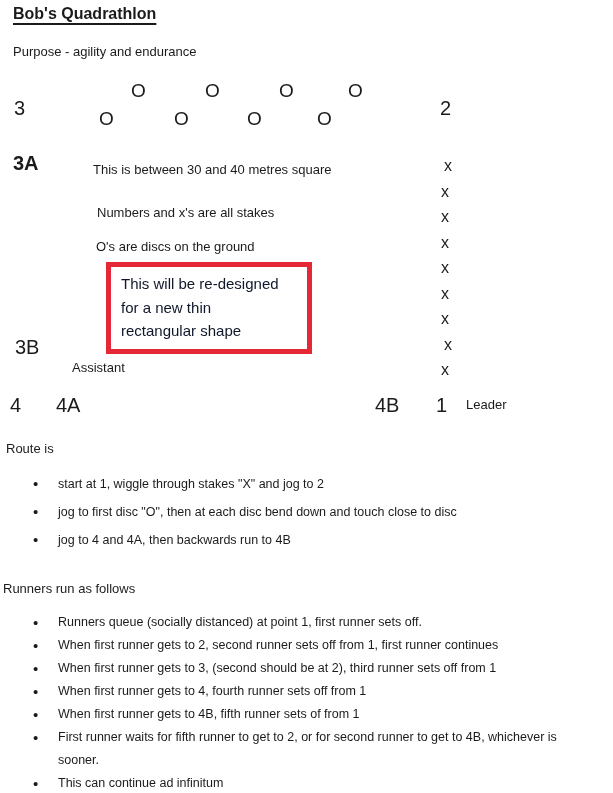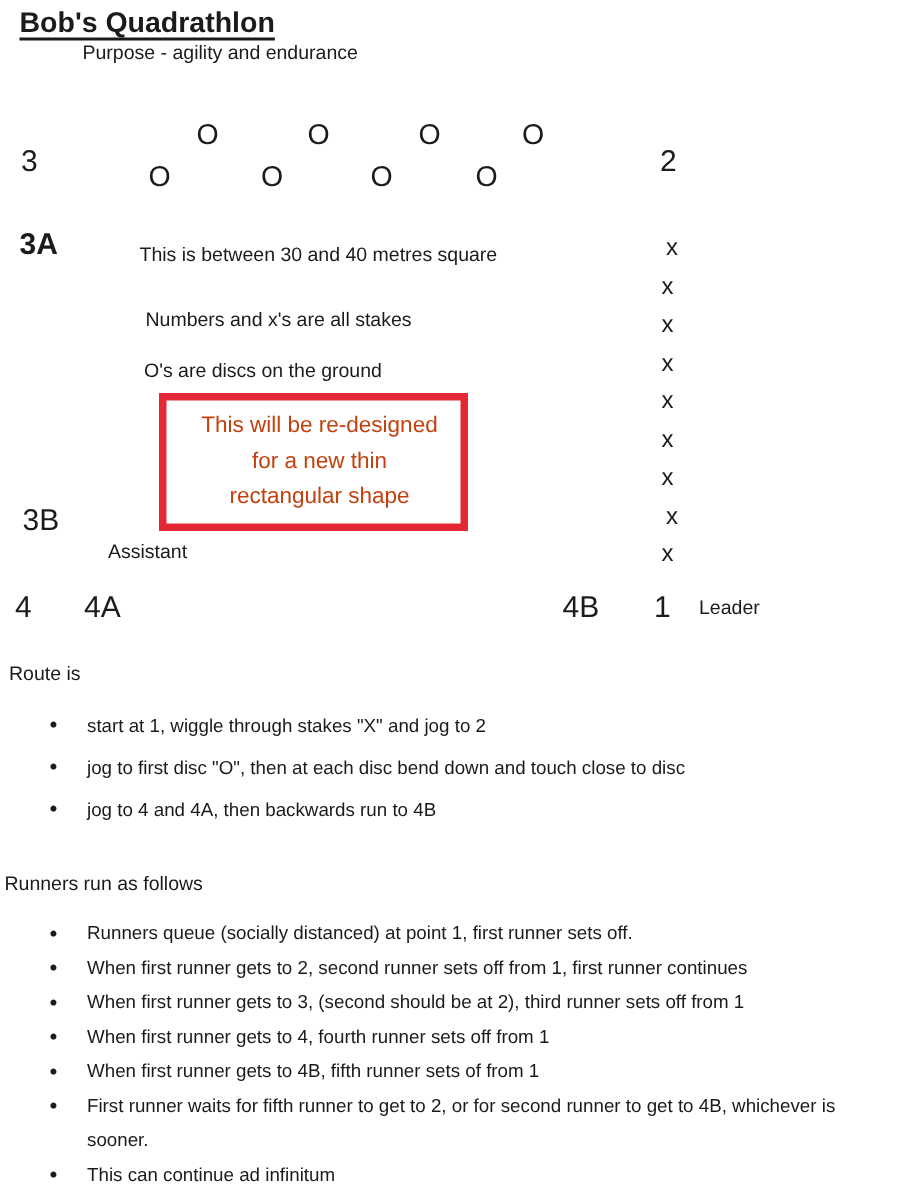--- a/index.html
+++ b/index.html
@@ -6,21 +6,21 @@
   .page{
     position:relative;
     width:613px;height:793px;
     background:#ffffff;
     font-family:"Liberation Sans", sans-serif;
     color:#1b1b1b;
     overflow:hidden;
   }
   .abs{position:absolute;line-height:1;white-space:nowrap;}
   .title{
-    font-size:19px;font-weight:bold;
+    font-size:16px;font-weight:bold;
     text-decoration:underline;
     text-decoration-thickness:2px;
     text-underline-offset:4px;
   }
   .body-txt{font-size:13px;}
   .marker{position:absolute;line-height:1;font-size:20px;white-space:nowrap;}
   .disc{position:absolute;line-height:1;font-size:19px;}
   .stake{position:absolute;line-height:1;font-size:16px;}
   .note-box{
     position:absolute;left:106px;top:262px;width:206px;height:92px;
@@ -45,21 +45,21 @@
   ul.runners-list{top:611px;}
   ul.runners-list li{line-height:23px;min-height:23px;}
   ul.runners-list li::before{line-height:23px;}
 </style>
 </head>
 <body>
 
 <div class="page">
 
   <div class="abs title" style="left:13px;top:6px;">Bob's Quadrathlon</div>
-  <div class="abs body-txt" style="left:13px;top:28px;margin-left:42px;">Purpose - agility and endurance</div>
+  <div class="abs body-txt" style="left:13px;top:45px;">Purpose - agility and endurance</div>
 
   <span class="disc" style="left:131px;top:81px;">O</span>
   <span class="disc" style="left:205px;top:81px;">O</span>
   <span class="disc" style="left:279px;top:81px;">O</span>
   <span class="disc" style="left:348px;top:81px;">O</span>
   <span class="disc" style="left:99px;top:109px;">O</span>
   <span class="disc" style="left:174px;top:109px;">O</span>
   <span class="disc" style="left:247px;top:109px;">O</span>
   <span class="disc" style="left:317px;top:109px;">O</span>
 
@@ -79,21 +79,21 @@
   <span class="stake" style="left:441px;top:260px;">x</span>
   <span class="stake" style="left:441px;top:285.5px;">x</span>
   <span class="stake" style="left:441px;top:311px;">x</span>
   <span class="stake" style="left:444px;top:336.5px;">x</span>
   <span class="stake" style="left:441px;top:362px;">x</span>
 
   <span class="abs body-txt" style="left:93px;top:163px;">This is between 30 and 40 metres square</span>
   <span class="abs body-txt" style="left:97px;top:206px;">Numbers and x's are all stakes</span>
   <span class="abs body-txt" style="left:96px;top:240px;">O's are discs on the ground</span>
 
-  <div class="note-box" style="border-color: rgb(228, 40, 54); color: #c2410c; text-align: center;">
+  <div class="note-box" style="border-color: rgb(228, 40, 54); color: #0f172a;">
     <div>This will be re-designed</div>
     <div>for a new thin</div>
     <div>rectangular shape</div>
   </div>
 
   <span class="abs body-txt" style="left:72px;top:361px;">Assistant</span>
   <span class="abs body-txt" style="left:466px;top:398px;">Leader</span>
 
   <div class="abs body-txt" style="left:6px;top:442px;">Route is</div>
   <ul class="blist route-list">

